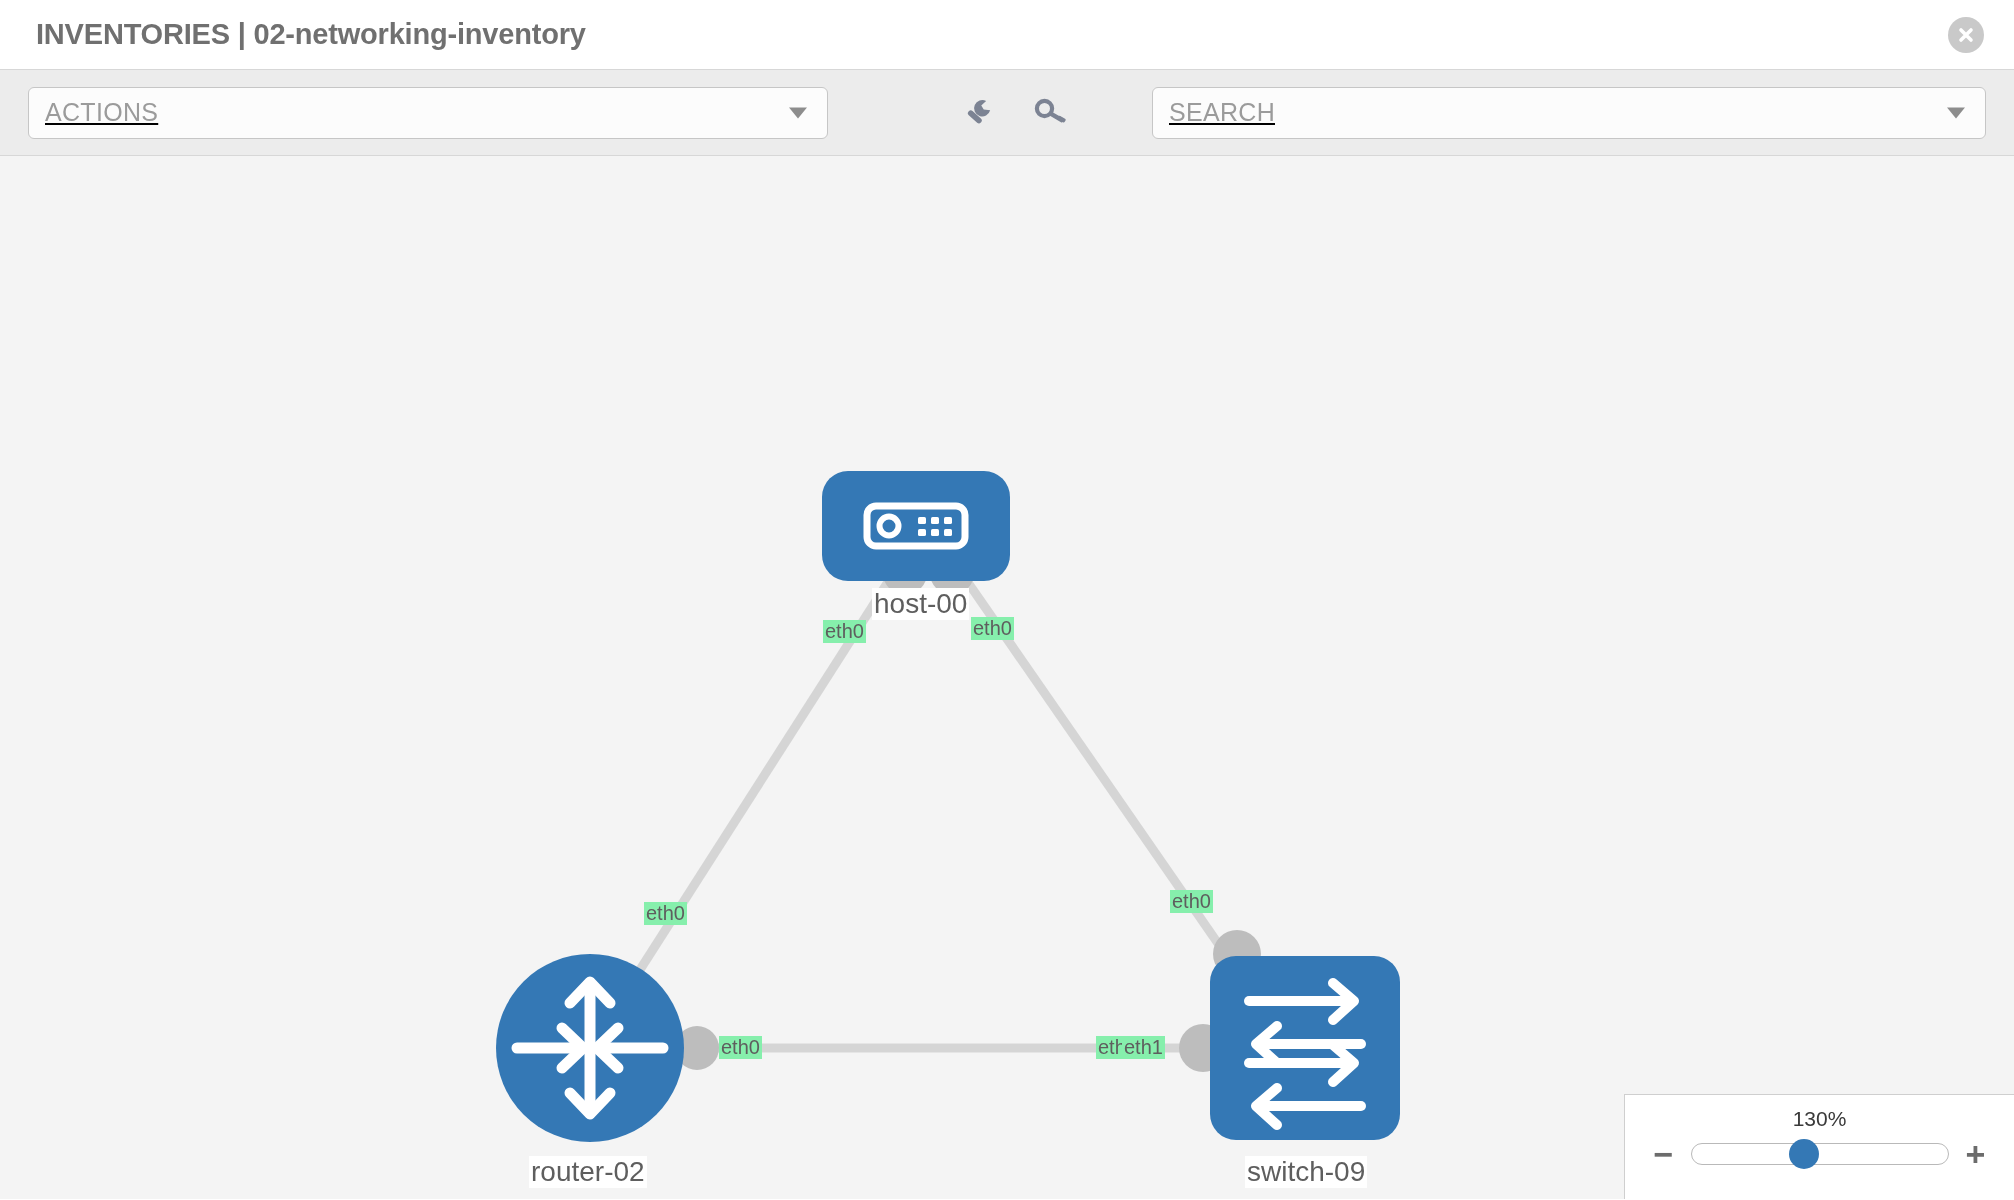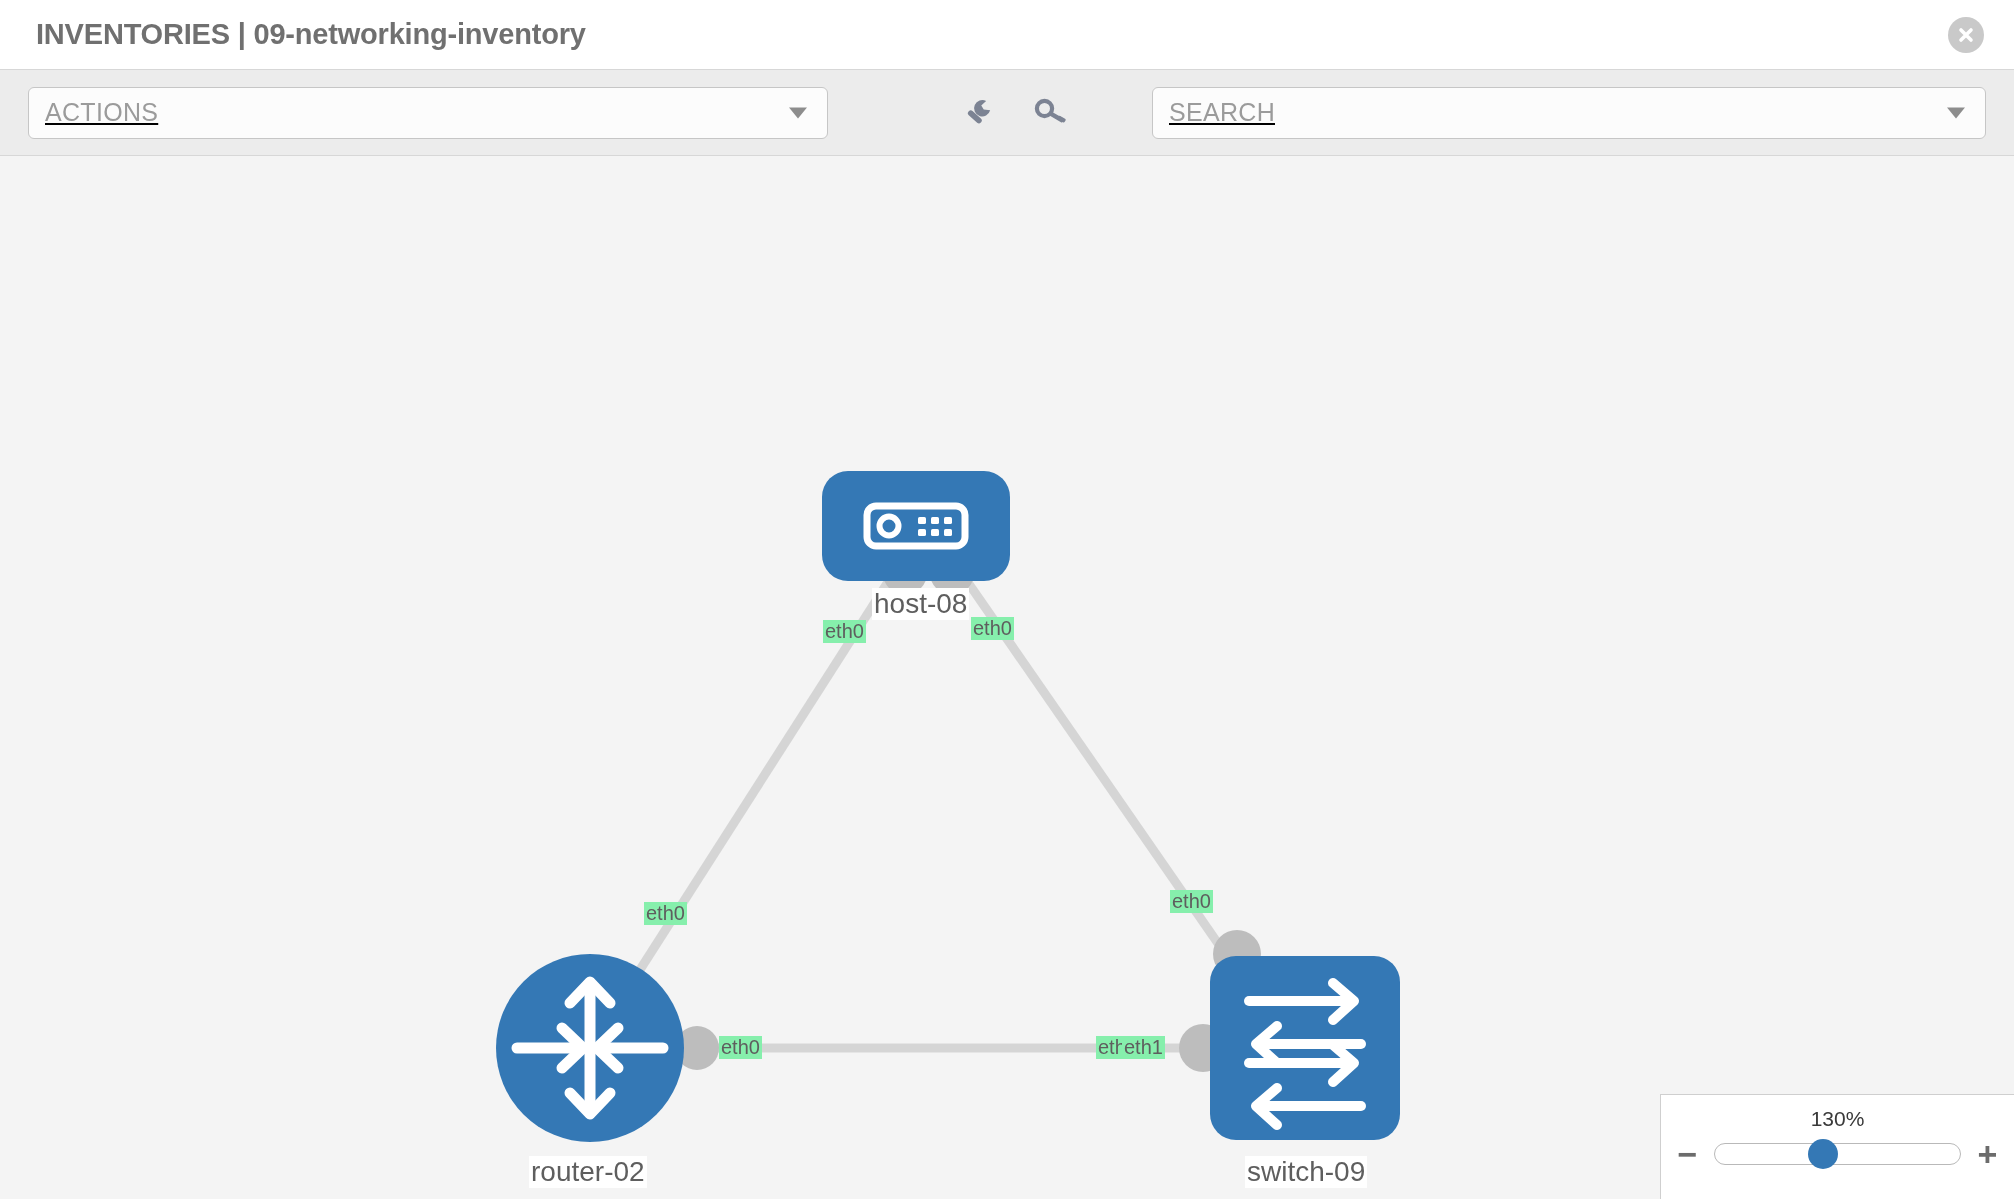--- a/index.html
+++ b/index.html
@@ -123,21 +123,21 @@
     white-space: nowrap;
     padding: 0 2px;
     line-height: 1.15;
     margin-top: 11px;
   }
 
   
   .zoom-panel {
     position: absolute;
     right: 0; bottom: 0;
-    width: 354px; height: 105px;
+    width: 390px; height: 105px;
     background: #ffffff;
     border-top: 1px solid #cfcfcf;
     border-left: 1px solid #cfcfcf;
     display: flex;
     flex-direction: column;
     align-items: center;
     padding-top: 12px;
   }
   .zoom-pct {
     font-size: 21px;
@@ -178,21 +178,21 @@
     width: 30px; height: 30px;
     border-radius: 50%;
     background: #3478b5;
     cursor: grab;
   }
 </style>
 </head>
 <body>
 
 <div class="header">
-  <div class="header-title">INVENTORIES | 09-networking-inventory</div>
+  <div class="header-title">INVENTORIES | 02-networking-inventory</div>
   <div class="close-btn">
     <svg width="22" height="22" viewBox="0 0 22 22">
       <path d="M6 6 L16 16 M16 6 L6 16" stroke="#ffffff" stroke-width="3.6" stroke-linecap="round"></path>
     </svg>
   </div>
 </div>
 
 <div class="toolbar">
 
   <div class="select-box actions-select">
@@ -284,21 +284,21 @@
 
         <line x1="1249" y1="907" x2="1352" y2="907"></line>
         <polyline points="1333,889 1354,907 1333,926"></polyline>
 
         <line x1="1361" y1="950" x2="1258" y2="950"></line>
         <polyline points="1277,932 1256,950 1277,969"></polyline>
       </g>
     </g>
   </svg>
 
-  <div class="node-label" style="left:872px; top:432px;">host-08</div>
+  <div class="node-label" style="left:872px; top:432px;">host-00</div>
   <div class="node-label" style="left:529px; top:1000px;">router-02</div>
   <div class="node-label" style="left:1245px; top:1000px;">switch-09</div>
 
   <div class="iface-label" style="left:823px; top:453px;">eth0</div>
   <div class="iface-label" style="left:971px; top:450px;">eth0</div>
   <div class="iface-label" style="left:644px; top:735px;">eth0</div>
   <div class="iface-label" style="left:1170px; top:723px;">eth0</div>
   <div class="iface-label" style="left:719px; top:869px;">eth0</div>
   <div class="iface-label" style="left:1096px; top:869px;">eth0</div>
   <div class="iface-label" style="left:1122px; top:869px;">eth1</div>

